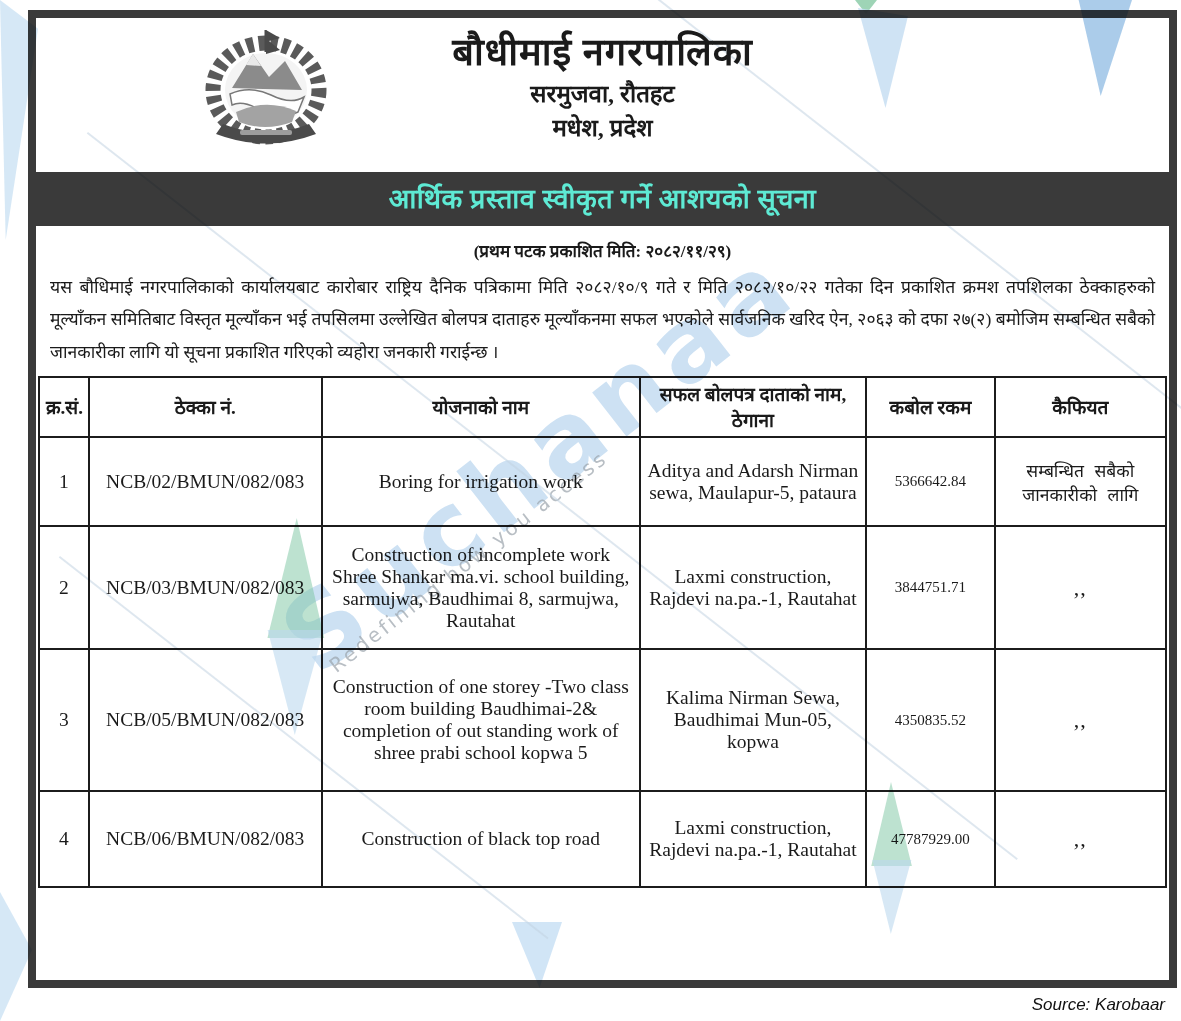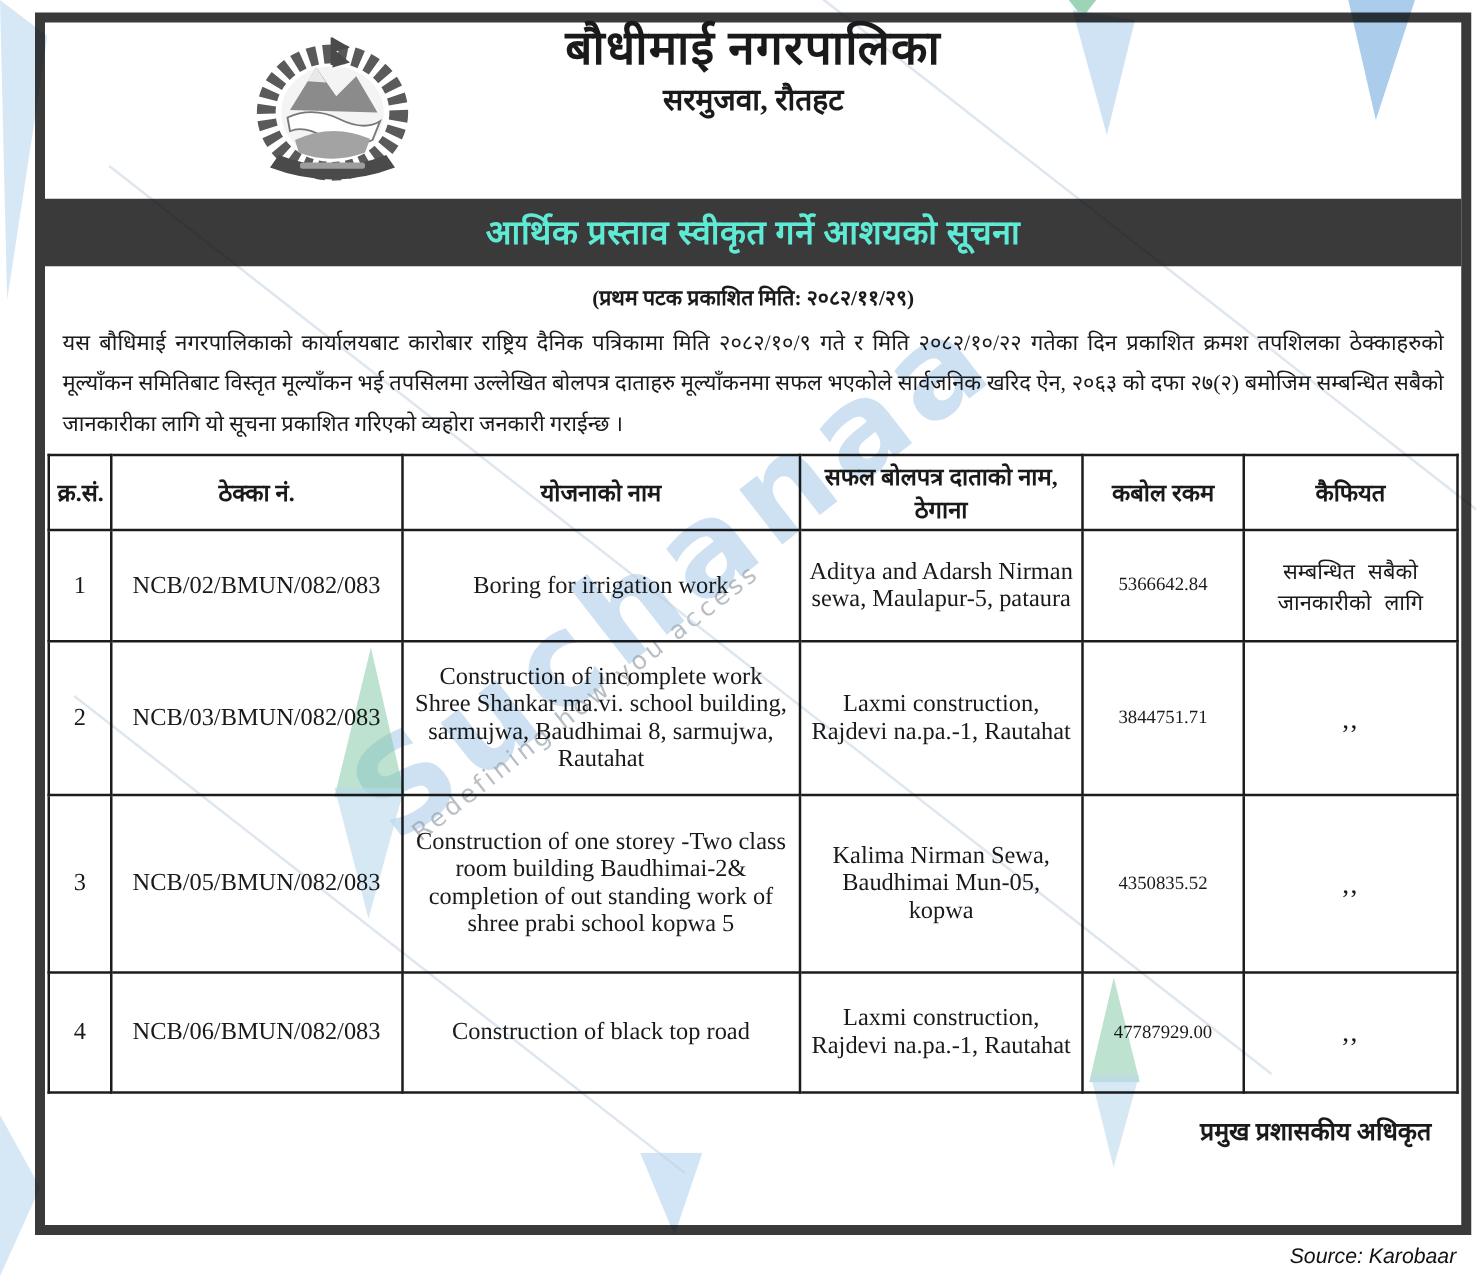--- a/index.html
+++ b/index.html
@@ -8,21 +8,21 @@
     font-family:"Liberation Serif", serif; color:#1a1a1a; overflow:hidden;
   }
 
   
   .doc-box {
     position:absolute; left:28px; top:10px; width:1149px; height:978px;
     border:8px solid #3a3a3a; box-sizing:border-box; background:#ffffff; z-index:1;
   }
 
   
-  .doc-header { position:relative; text-align:center; padding-top:1px; height:140px; }
+  .doc-header { position:relative; text-align:center; padding-top:14px; height:140px; }
   .logo { position:absolute; left:160px; top:6px; width:140px; height:126px; }
   .muni-name { font-size:38px; font-weight:bold; letter-spacing:1px; line-height:1.1; }
   .muni-sub  { font-size:24px; font-weight:bold; margin-top:7px; line-height:1.15; }
 
   
   .banner {
     background:#3a3a3a; color:#5eead4; text-align:center;
     font-size:27px; font-weight:bold; padding:7px 0 10px; letter-spacing:.5px;
   }
 
@@ -94,20 +94,21 @@
       <path d="M70 6 l14 8 -11 3 11 9 -14 4 z" fill="#4a4a4a"></path>
       <path d="M36 64 L57 30 L73 53 L89 37 L106 66 Z" fill="#8b8b8b"></path>
       <path d="M57 30 L65 42 L50 41 Z" fill="#e9e9e9"></path>
       <path d="M34 70 q20 -9 41 1 q20 10 33 2 l-6 15 q-20 9 -38 -2 q-17 -10 -28 -5 z" fill="#ffffff" stroke="#787878" stroke-width="1.5"></path>
       <path d="M40 88 q30 -14 60 -1 l-4 11 q-27 10 -53 0 z" fill="#a3a3a3"></path>
       <path d="M27 100 q43 17 86 0 l7 10 q-50 19 -100 0 z" fill="#4a4a4a"></path>
       <rect x="44" y="106" width="52" height="5" rx="2" fill="#9d9d9d"></rect>
     </svg>
     <div class="muni-name">बौधीमाई नगरपालिका</div>
     <div class="muni-sub">सरमुजवा, रौतहट</div>
+    <div class="muni-sub">मधेश, प्रदेश</div>
   </div>
 
   <div class="banner">आर्थिक प्रस्ताव स्वीकृत गर्ने आशयको सूचना</div>
 
   <div class="date-line">(प्रथम पटक प्रकाशित मिति: २०८२/११/२९)</div>
 
   <p class="body-text">यस बौधिमाई नगरपालिकाको कार्यालयबाट कारोबार राष्ट्रिय दैनिक पत्रिकामा मिति २०८२/१०/९ गते र मिति २०८२/१०/२२ गतेका दिन प्रकाशित क्रमश तपशिलका ठेक्काहरुको मूल्याँकन समितिबाट विस्तृत मूल्याँकन भई तपसिलमा उल्लेखित बोलपत्र दाताहरु मूल्याँकनमा सफल भएकोले सार्वजनिक खरिद ऐन, २०६३ को दफा २७(२) बमोजिम सम्बन्धित सबैको जानकारीका लागि यो सूचना प्रकाशित गरिएको व्यहोरा जनकारी गराईन्छ ।</p>
 
 
   <table class="notice-table">
@@ -158,21 +159,20 @@
         <td class="cell-en">4</td>
         <td class="cell-en">NCB/06/BMUN/082/083</td>
         <td class="cell-en">Construction of black top road</td>
         <td class="cell-en">Laxmi construction, Rajdevi na.pa.-1, Rautahat</td>
         <td class="cell-num">47787929.00</td>
         <td class="cell-ditto">,,</td>
       </tr>
     </tbody>
   </table>
 
-  <div class="signature">प्रमुख प्रशासकीय अधिकृत</div>
 </div>
 
 <div class="source-credit">Source: Karobaar</div>
 
 <div class="watermark-layer">
   <div class="wm-brand">Suchanaa</div>
   <div class="wm-tagline">Redefining how you access</div>
 
   <div class="wm-shape" style="left:0; top:0; width:38px; height:240px; background:#cfe4f5; opacity:.85; clip-path:polygon(0 0,100% 12%,15% 100%);"></div>
   <div class="wm-shape" style="left:855px; top:0; width:22px; height:14px; background:#86c9a4; opacity:.8; clip-path:polygon(0 0,100% 0,50% 100%);"></div>

